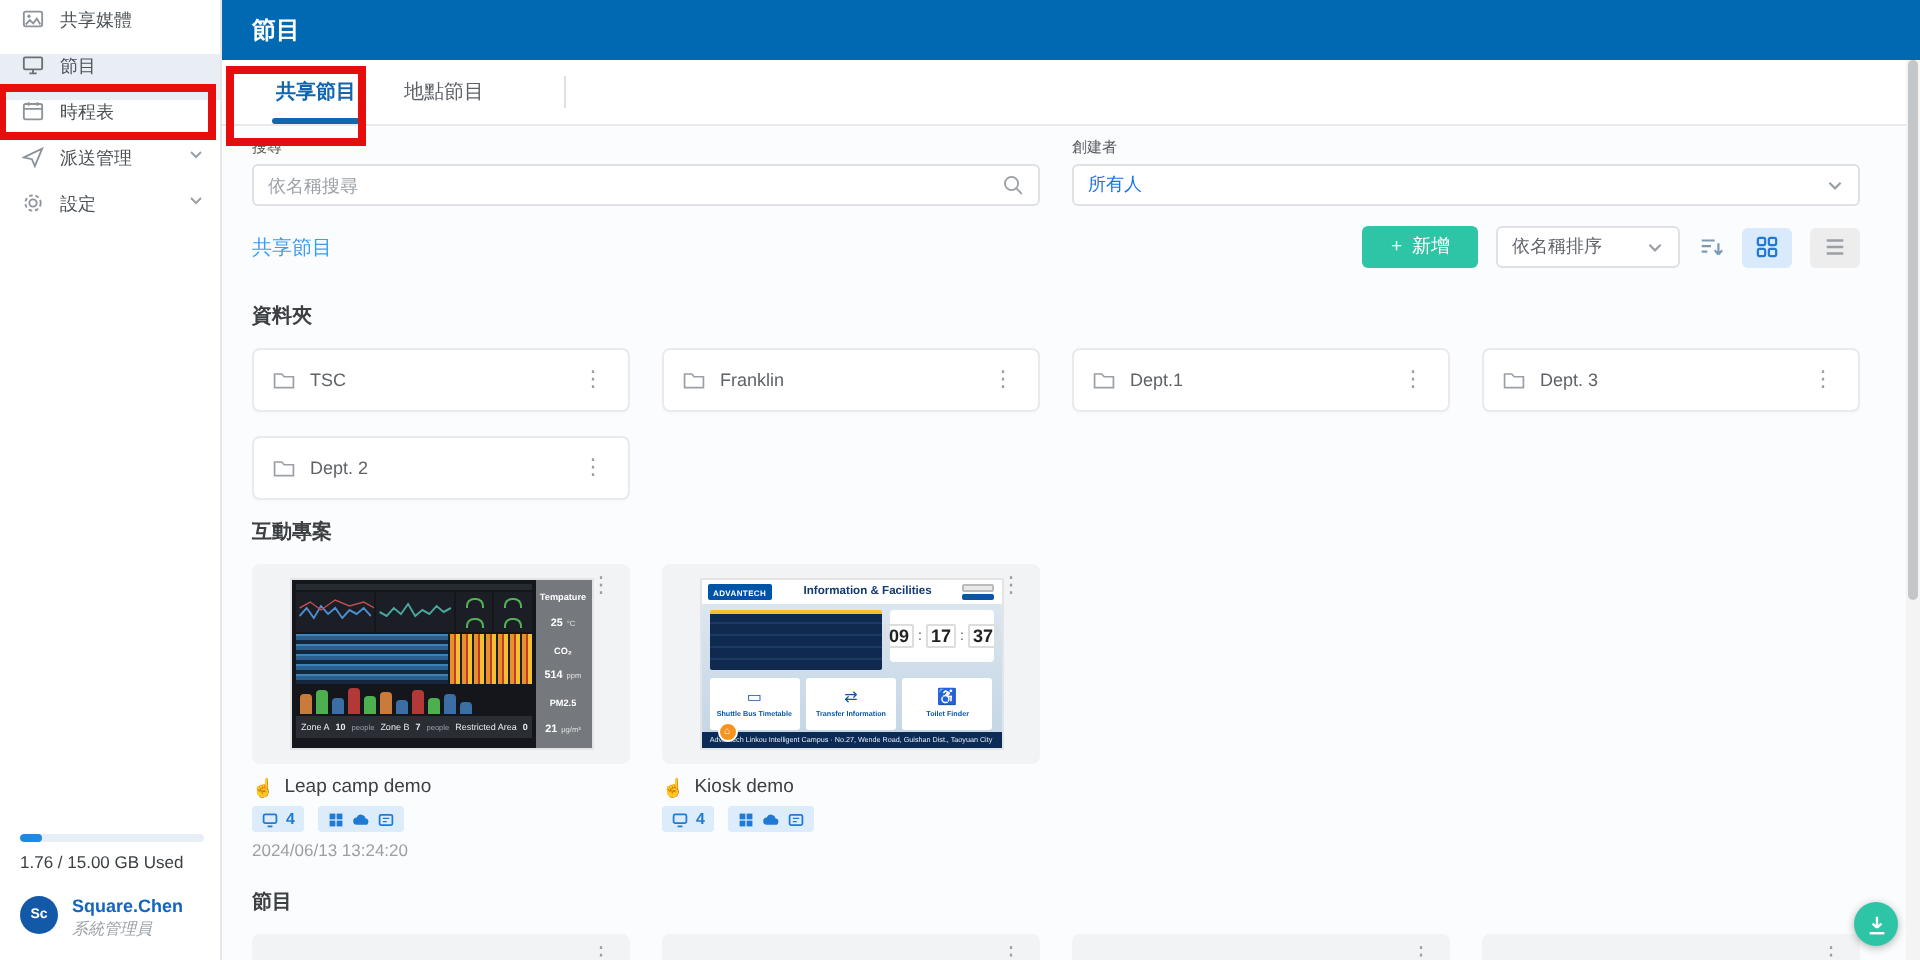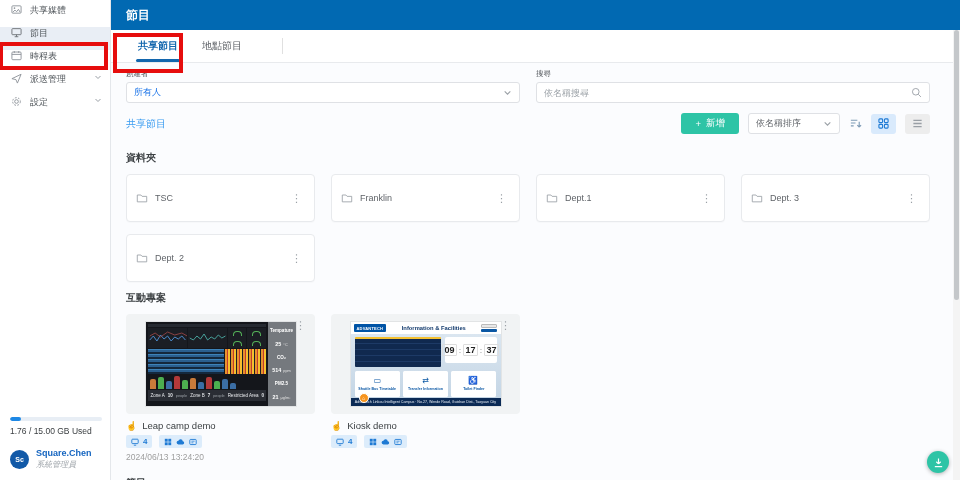--- a/index.html
+++ b/index.html
@@ -15,21 +15,21 @@
   .sb-menu { margin-top:4px; }
   .sb-item { display:flex; align-items:flex-start; height:23px; padding:0 8px 0 11px; font-size:9px;
              color:#4c5257; cursor:pointer; position:relative; }
   .sb-item.active { background:#e9eef5; }
   .sb-item .ic { width:11px; height:11px; margin-right:8px; flex:0 0 11px; }
   .sb-item .chev { margin-left:auto; }
   .sb-bottom { margin-top:auto; padding:8px 10px 10px 10px; }
   .quota-track { width:92px; height:4px; background:#e8eef5; border-radius:2px; overflow:hidden; margin-bottom:5px; }
   .quota-fill { height:100%; background:#1e88e5; border-radius:2px; }
   .quota-text { font-size:8.5px; color:#3c4043; margin-bottom:12px; }
-  .user-row { display:flex; align-items:center; gap:7px; }
+  .user-row { display:flex; gap:7px; }
   .avatar { width:19px; height:19px; border-radius:50%; background:#1259a7; color:#fff;
             font-size:7px; font-weight:bold; display:flex; align-items:center; justify-content:center; }
   .user-name { font-size:9px; font-weight:bold; color:#1565c0; line-height:11px; }
   .user-role { font-size:8px; color:#9aa0a6;font-style:italic; }
 
   
   .main { position:absolute; left:111px; top:0; right:0; bottom:0; }
   .page-header { height:30px; background:#0169b2; color:#fff; font-size:12px; font-weight:bold;
                  display:flex; align-items:center; padding-left:15px; }
   .tabbar { height:33px; background:#fff; border-bottom:1px solid #e8eaed; display:flex; align-items:stretch; padding-left:15px; }
@@ -56,21 +56,21 @@
   .sort-box { width:92px; height:21px; border:1px solid #dfe1e5; border-radius:3px; background:#fff;
               display:flex; align-items:center; padding:0 7px; font-size:9px; color:#5f6368; cursor:pointer; }
   .toggle { width:25px; height:20px; border-radius:3px; display:flex; align-items:center; justify-content:center; cursor:pointer; }
   .toggle.grid-on { background:#d9eafc; }
   .toggle.list-off { background:#ededed; }
 
   .content { padding:2px 30px 0 15px; }
   .sec-title { font-size:10px; font-weight:bold; color:#3c4043; margin:9px 0 9px 0; }
   .grid4 { display:grid; grid-template-columns:repeat(4, 1fr); gap:12px 16px; }
 
-  .folder-card { height:48px; background:#fff; border:1px solid #e8eaed; border-radius:4px;
+  .folder-card { height:32px; background:#fff; border:1px solid #e8eaed; border-radius:4px;
                  display:flex; align-items:center; padding:0 9px; cursor:pointer; box-shadow:0 1px 1px rgba(0,0,0,.02); }
   .folder-card .fname { margin-left:7px; font-size:9px; color:#5f6368; }
   .kebab { margin-left:auto; color:#9aa0a6; font-size:11px; cursor:pointer; line-height:10px; padding:2px 3px; }
 
   .proj-card { cursor:pointer; }
   .thumb-box { background:#f1f3f4; border-radius:4px; height:100px; position:relative;
                display:flex; align-items:center; justify-content:center; }
   .thumb-box .kebab { position:absolute; top:4px; right:6px; margin:0; }
   .cap-name { display:flex; align-items:center; gap:5px; margin-top:6px; font-size:9.5px; color:#3c4043; }
   .hand { color:#80868b; font-size:9px; }
@@ -228,38 +228,38 @@
     </div>
 
     <div class="tabbar">
       <div class="tab active">共享節目</div>
       <div class="tab">地點節目</div>
       <div class="tab-sep"></div>
     </div>
 
     <div class="filters">
       <div class="field">
-        <div class="field-label">創建者</div>
-        <div class="field-box">
-          <span class="creator-val">所有人</span>
-          <span class="icon-btn">
-            <svg width="9" height="9" viewBox="0 0 8 8">
-                <path d="M1.5 3l2.5 2.5L6.5 3" fill="none" stroke="#9aa0a6"></path>
-              </svg>
-          </span>
-        </div>
-      </div>
-      <div class="field">
         <div class="field-label">搜尋</div>
         <div class="field-box">
           <input placeholder="依名稱搜尋" style="">
           <span class="icon-btn">
             <svg width="11" height="11" viewBox="0 0 12 12">
                 <circle cx="5.2" cy="5.2" r="3.6" fill="none" stroke="#9aa0a6"></circle>
                 <path d="M8 8l2.8 2.8" stroke="#9aa0a6"></path>
+              </svg>
+          </span>
+        </div>
+      </div>
+      <div class="field">
+        <div class="field-label">創建者</div>
+        <div class="field-box">
+          <span class="creator-val">所有人</span>
+          <span class="icon-btn">
+            <svg width="9" height="9" viewBox="0 0 8 8">
+                <path d="M1.5 3l2.5 2.5L6.5 3" fill="none" stroke="#9aa0a6"></path>
               </svg>
           </span>
         </div>
       </div>
     </div>
 
     <div class="toolbar">
       <span class="crumb">共享節目</span>
       <div class="tb-right">
         <button class="btn-add">

